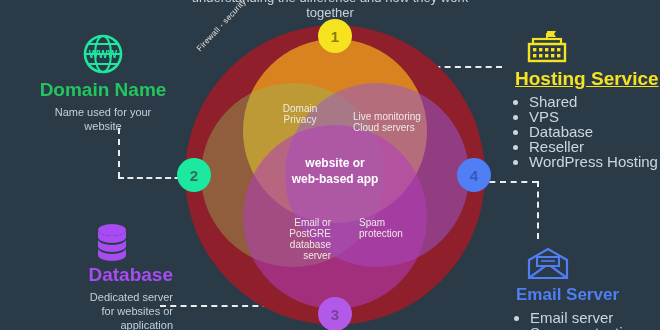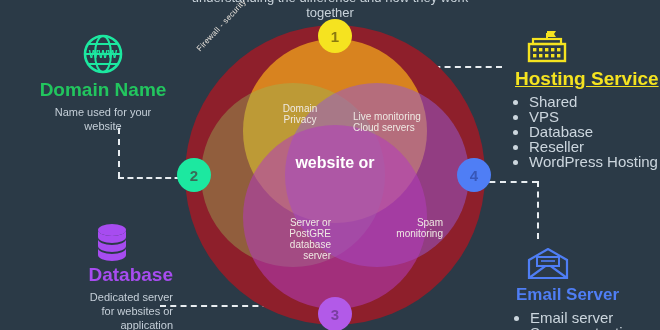--- a/index.html
+++ b/index.html
@@ -36,25 +36,25 @@
   .arcword{
     position:absolute;left:10px;top:22px;width:120px;
     color:#e9e3dc;font-size:8px;letter-spacing:.3px;white-space:nowrap;
     transform:rotate(-47deg);transform-origin:0 0;
   }
 
   .lbl{position:absolute;color:#efe9e3;font-size:10px;line-height:11px;}
   #lbl-domain{left:80px;top:78px;text-align:center;width:70px;}
   #lbl-live{left:168px;top:86px;width:86px;}
   #lbl-db{left:68px;top:192px;width:78px;text-align:right;}
-  #lbl-spam{left:188px;top:192px;width:70px;text-align:right;}
+  #lbl-spam{left:174px;top:192px;width:70px;}
 
   #lbl-center{
     position:absolute;left:55px;top:130px;width:190px;text-align:center;
-    color:#ffffff;font-size:16px;line-height:16px;font-weight:bold;
+    color:#ffffff;font-size:12px;line-height:16px;font-weight:bold;
   }
 
   .badge{
     position:absolute;width:34px;height:34px;border-radius:50%;
     display:flex;align-items:center;justify-content:center;
     font-size:15px;font-weight:bold;
   }
   #badge1{left:133px;top:-6px;background:#f5e320;color:#8a7a10;}
   #badge2{left:-8px;top:133px;background:#1ce8a0;color:#3a6b58;}
   #badge3{left:133px;top:272px;background:#b25ae8;color:#7a3fa0;}
@@ -122,33 +122,34 @@
       <div>Domain</div>
       <div>Privacy</div>
     </div>
 
     <div class="lbl" id="lbl-live">
       <div>Live monitoring</div>
       <div>Cloud servers</div>
     </div>
 
     <div class="lbl" id="lbl-db">
-      <div>Server or</div>
+      <div>Email or</div>
       <div>PostGRE</div>
       <div>database</div>
       <div>server</div>
     </div>
 
     <div class="lbl" id="lbl-spam">
       <div>Spam</div>
-      <div>monitoring</div>
+      <div>protection</div>
     </div>
 
     <div id="lbl-center">
       <div>website or</div>
+      <div>web-based app</div>
     </div>
 
     <div class="badge" id="badge1">1</div>
     <div class="badge" id="badge2">2</div>
     <div class="badge" id="badge3">3</div>
     <div class="badge" id="badge4">4</div>
   </div>
 
   <div class="corner" id="c-domain">
     <svg class="icon" width="42" height="42" viewBox="0 0 42 42">

